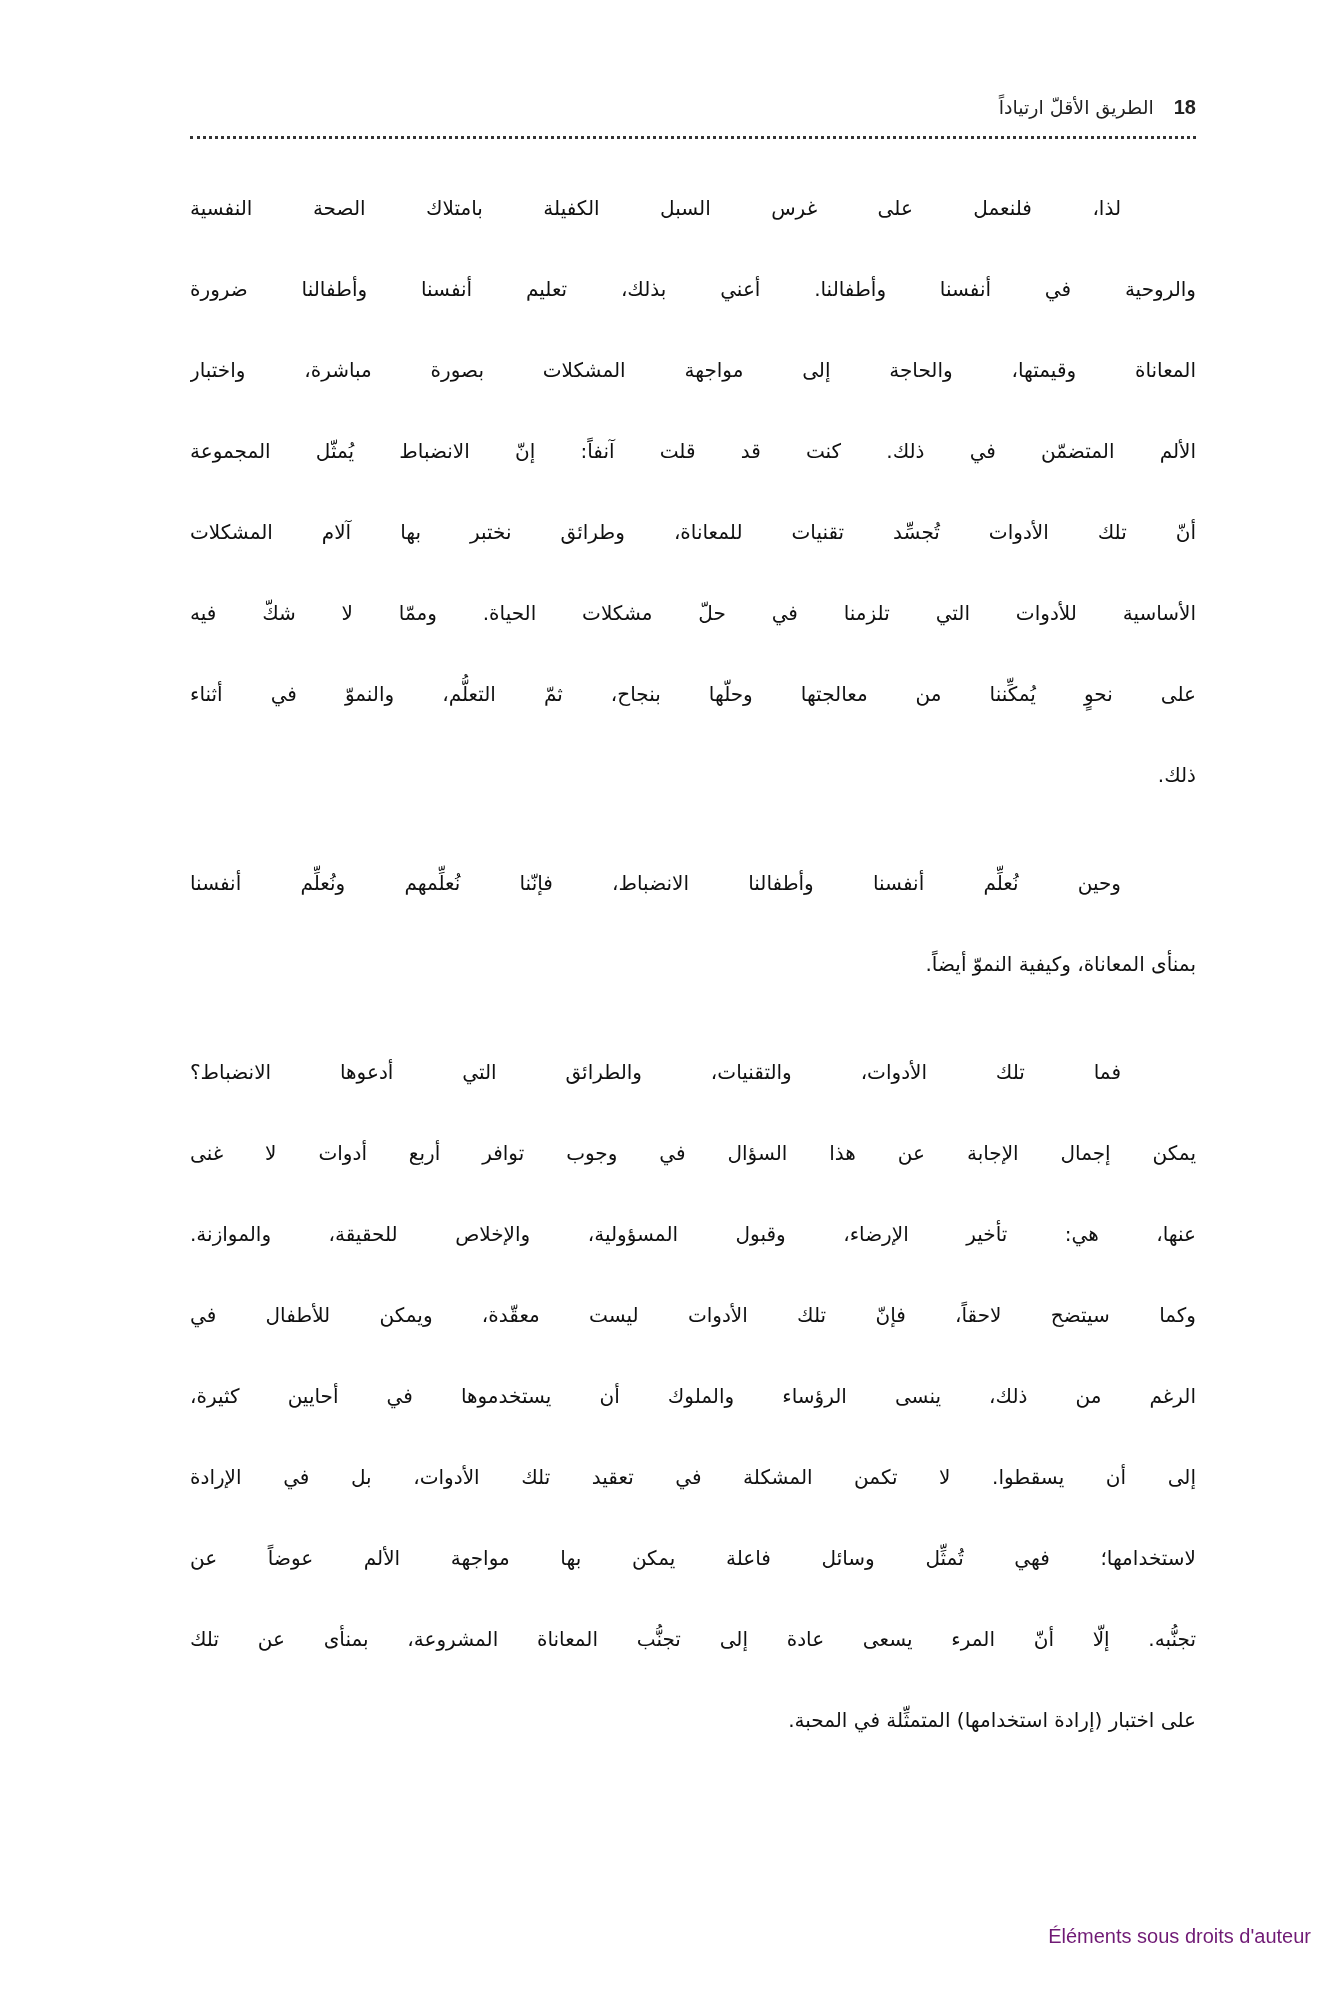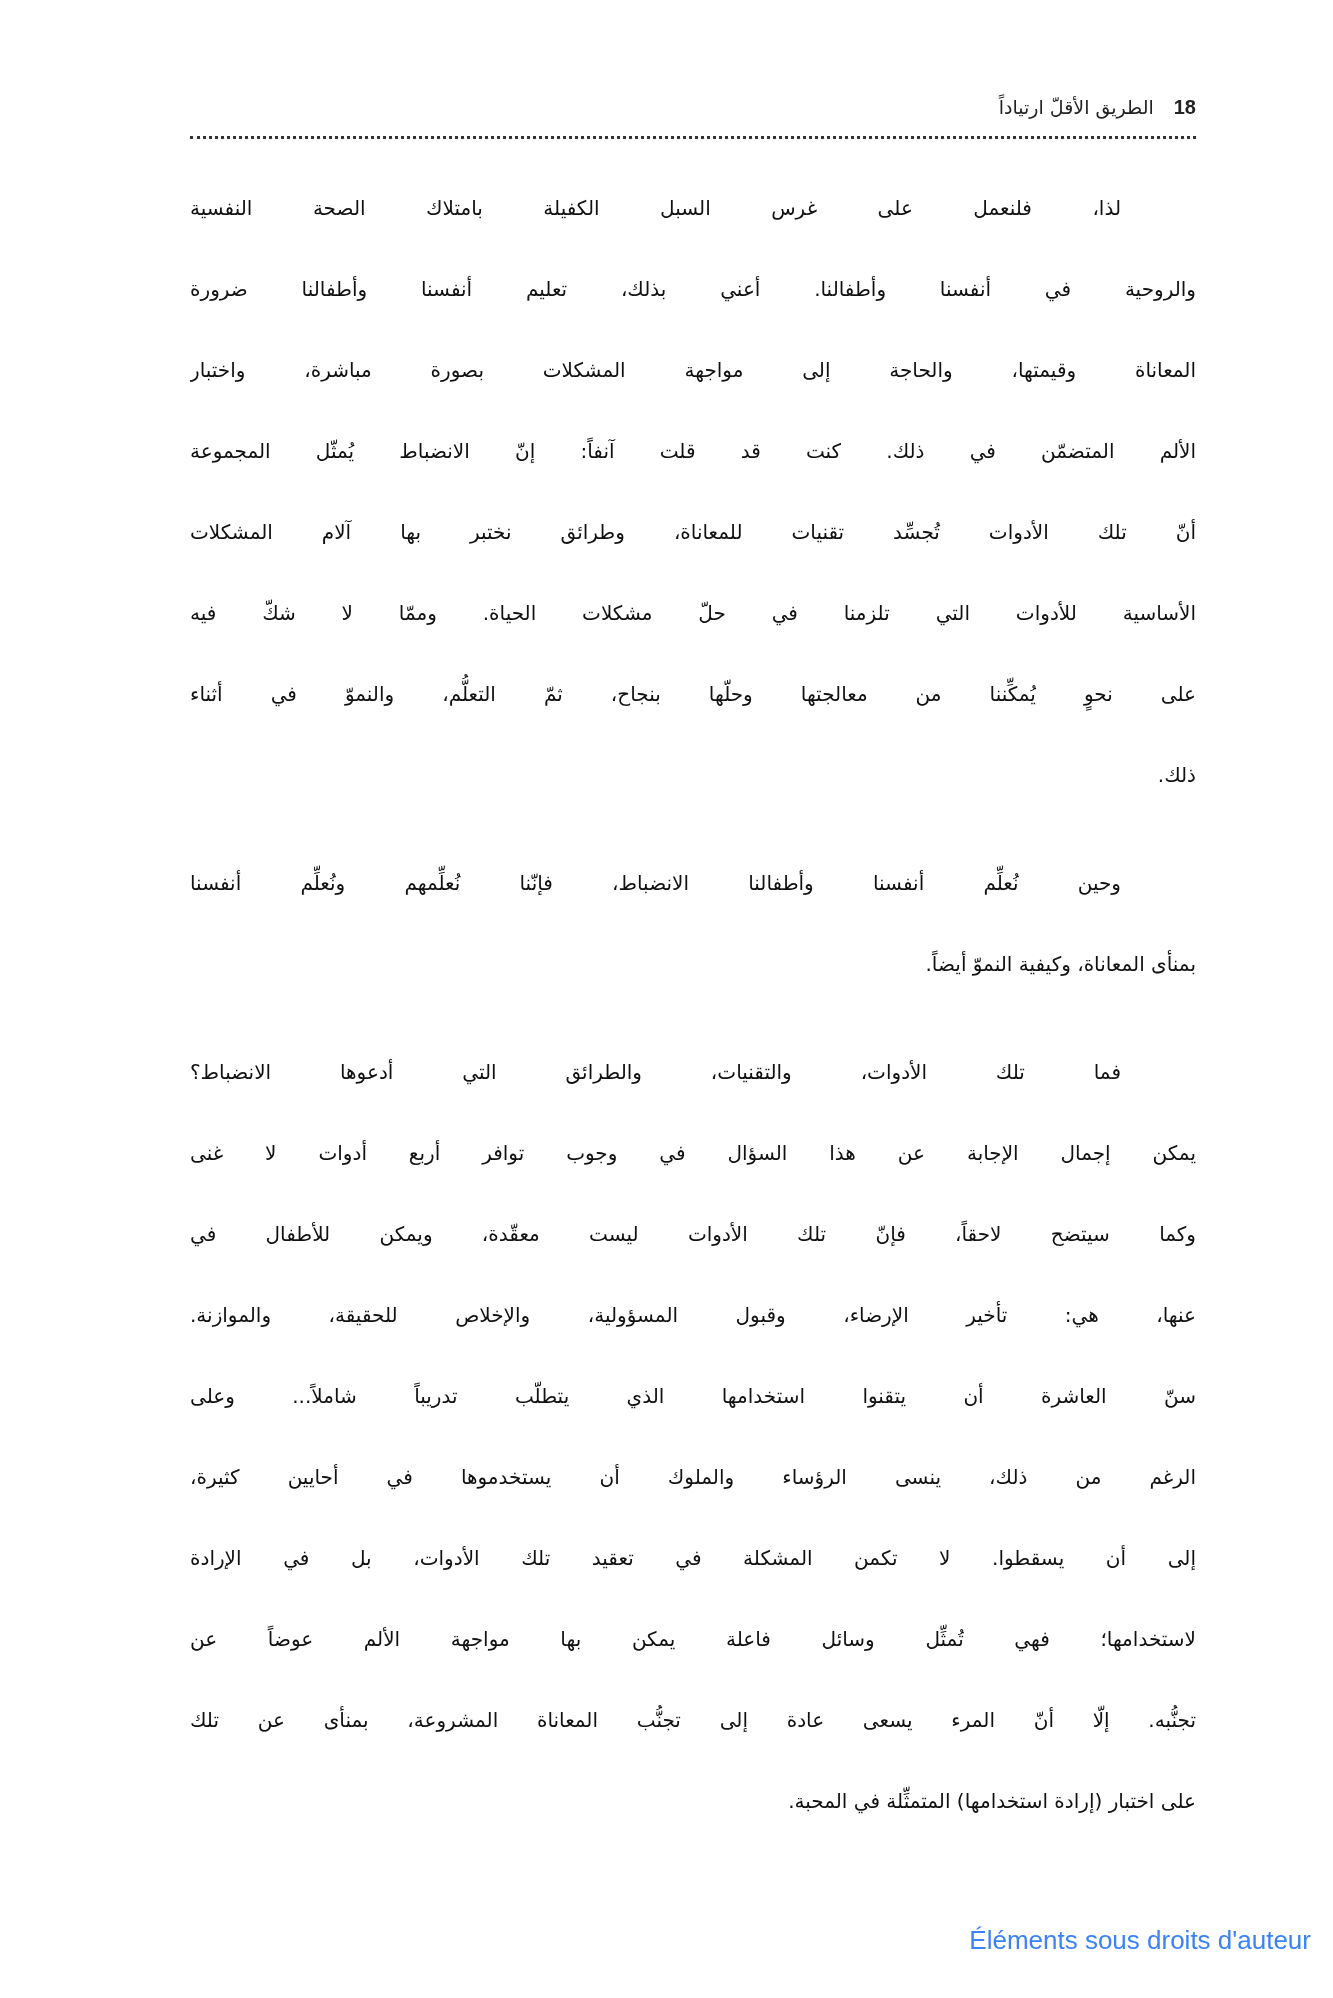--- a/index.html
+++ b/index.html
@@ -71,22 +71,22 @@
     text-align-last: right;
   }
   .line.indent {
     padding-right: 75px;
   }
   .watermark {
     position: absolute;
     right: 22px;
     top: 1925px;
     font-family: "Liberation Sans", sans-serif;
-    font-size: 26px;
-    color: #3b82f6;
+    font-size: 20px;
+    color: #701a75;
   }
 </style>
 </head>
 <body>
 
 <div class="page-header">
   <span class="page-number">18</span>
   <span class="running-title">الطريق الأقلّ ارتياداً</span>
 </div>
 <div class="header-rule"></div>
@@ -102,23 +102,22 @@
     <span class="line">على نحوٍ يُمكِّننا من معالجتها وحلّها بنجاح، ثمّ التعلُّم، والنموّ في أثناء</span>
     <span class="line last">ذلك.</span>
   </p>
   <p>
     <span class="line indent">وحين نُعلِّم أنفسنا وأطفالنا الانضباط، فإنّنا نُعلِّمهم ونُعلِّم أنفسنا</span>
     <span class="line last">بمنأى المعاناة، وكيفية النموّ أيضاً.</span>
   </p>
   <p>
     <span class="line indent">فما تلك الأدوات، والتقنيات، والطرائق التي أدعوها الانضباط؟</span>
     <span class="line">يمكن إجمال الإجابة عن هذا السؤال في وجوب توافر أربع أدوات لا غنى</span>
+    <span class="line">عنها، هي: تأخير الإرضاء، وقبول المسؤولية، والإخلاص للحقيقة، والموازنة.</span>
     <span class="line">وكما سيتضح لاحقاً، فإنّ تلك الأدوات ليست معقّدة، ويمكن للأطفال في</span>
-    <span class="line">عنها، هي: تأخير الإرضاء، وقبول المسؤولية، والإخلاص للحقيقة، والموازنة.</span>
-    <span class="line">سنّ العاشرة أن يتقنوا استخدامها الذي يتطلّب تدريباً شاملاً... وعلى</span>
     <span class="line">الرغم من ذلك، ينسى الرؤساء والملوك أن يستخدموها في أحايين كثيرة،</span>
     <span class="line">إلى أن يسقطوا. لا تكمن المشكلة في تعقيد تلك الأدوات، بل في الإرادة</span>
     <span class="line">لاستخدامها؛ فهي تُمثِّل وسائل فاعلة يمكن بها مواجهة الألم عوضاً عن</span>
     <span class="line">تجنُّبه. إلّا أنّ المرء يسعى عادة إلى تجنُّب المعاناة المشروعة، بمنأى عن تلك</span>
     <span class="line last">على اختبار (إرادة استخدامها) المتمثِّلة في المحبة.</span>
   </p>
 </div>
 
 <div class="watermark">Éléments sous droits d'auteur</div>
 

